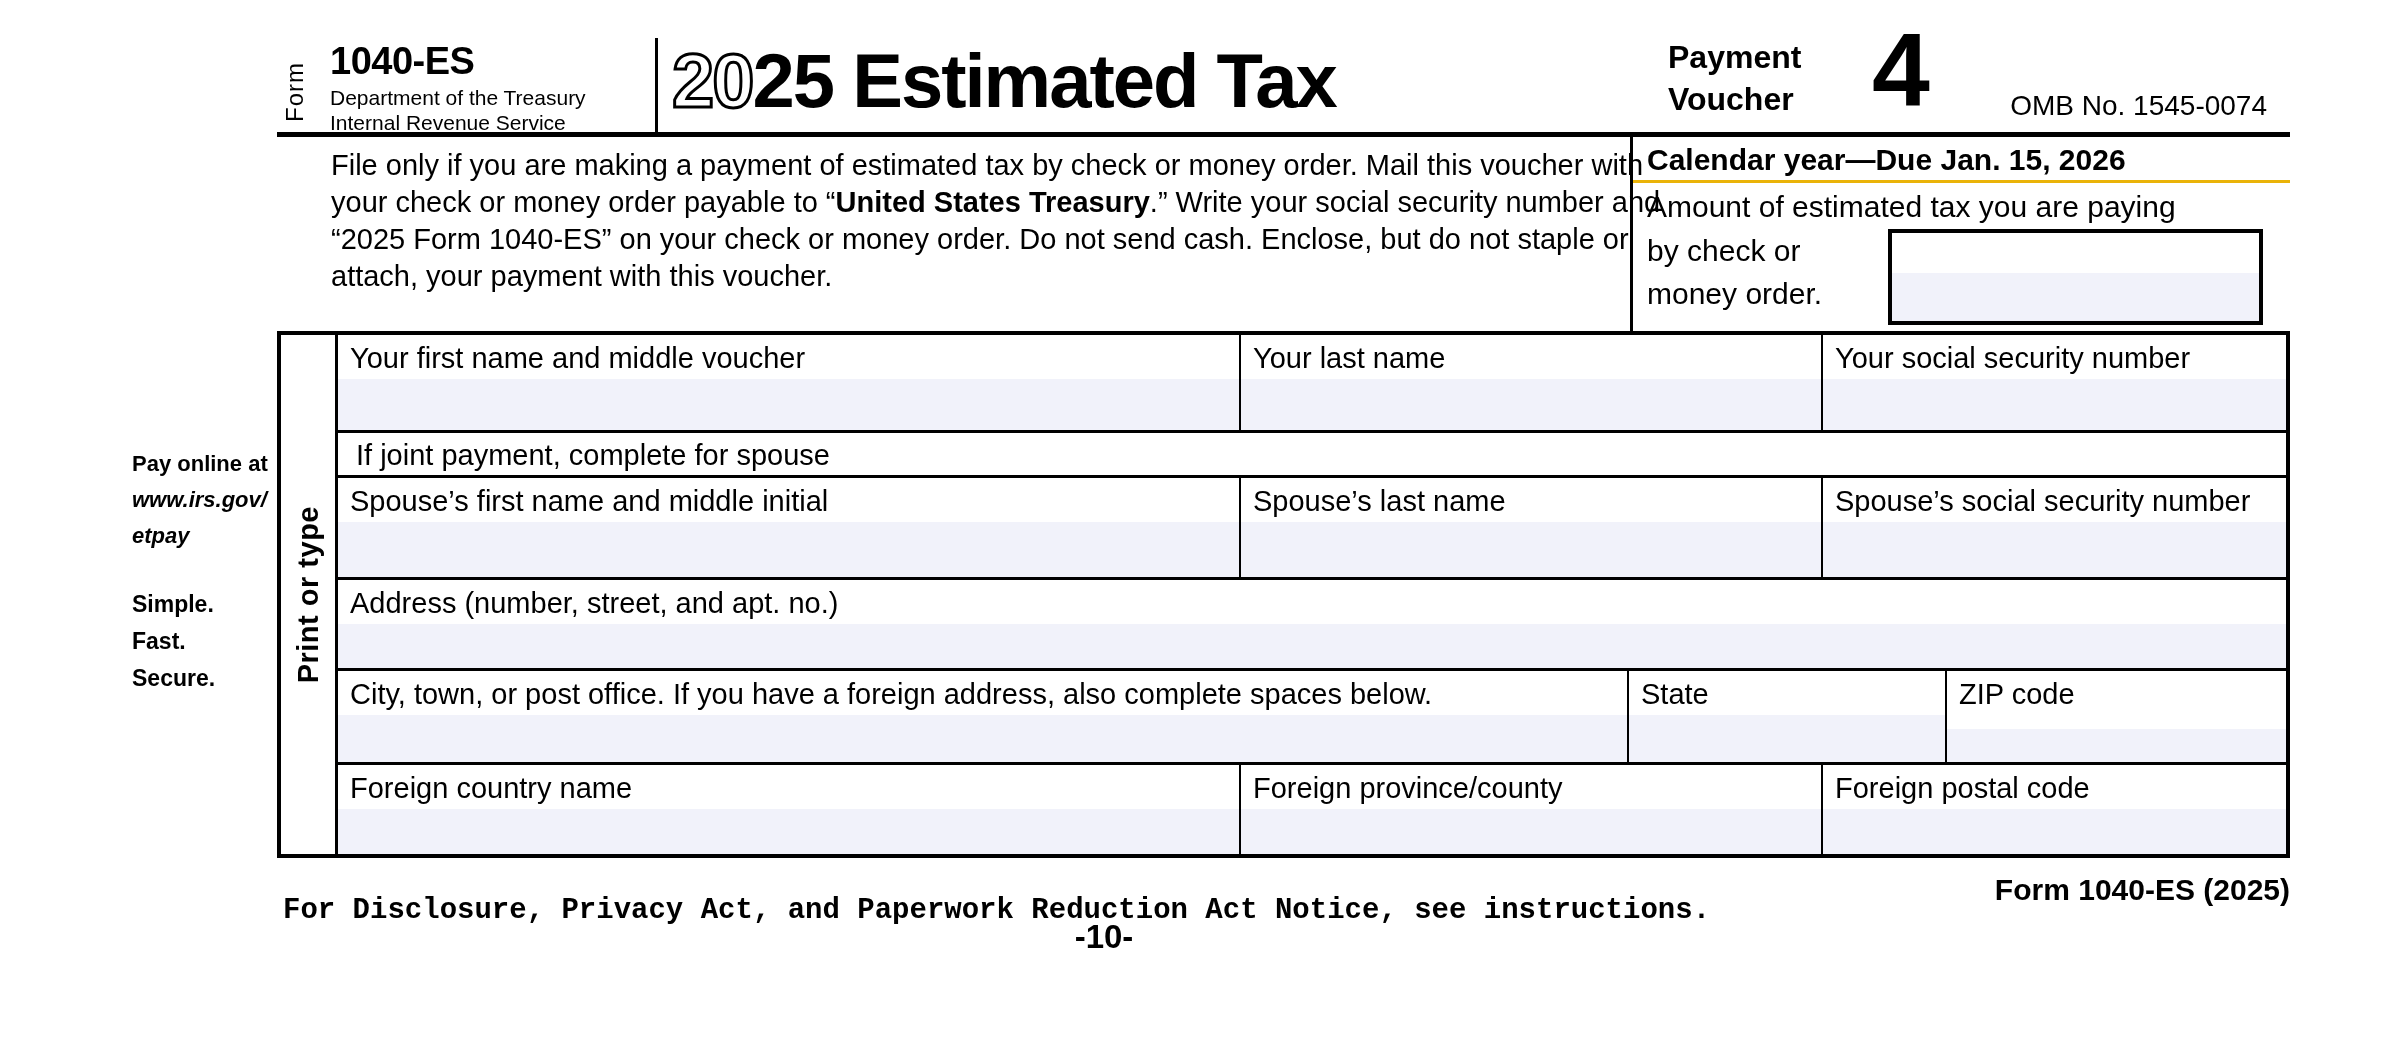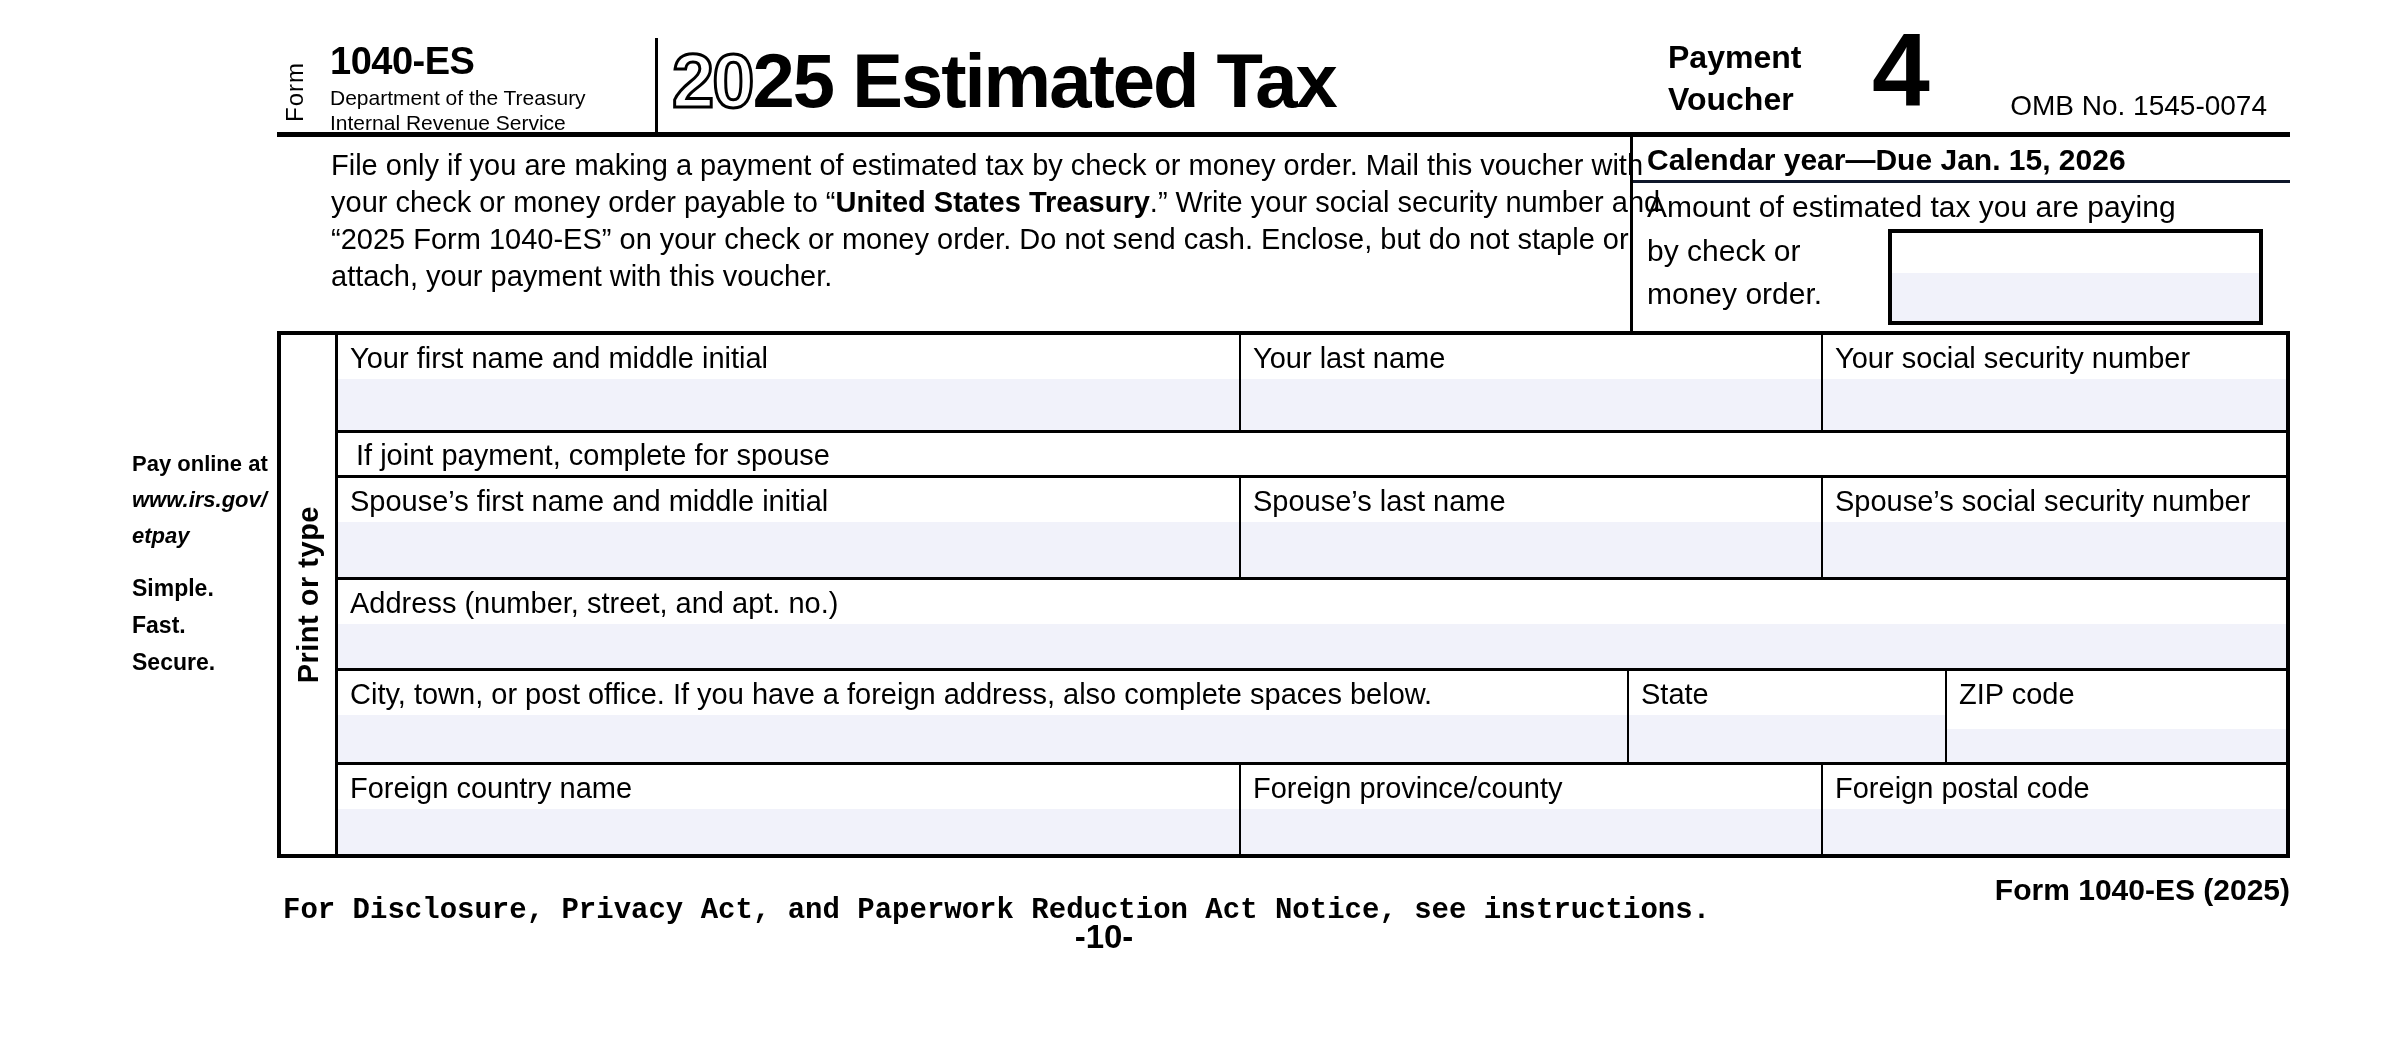--- a/index.html
+++ b/index.html
@@ -25,38 +25,38 @@
   .voucher-number { left:1872px; top:18px; font-size:104px; font-weight:bold; line-height:104px; }
   .omb { right:133px; top:90px; font-size:28px; }
   .header-rule { left:277px; top:132px; width:2013px; height:5px; background:#000; }
 
   
   .instructions { left:283px; top:147px; width:1335px; font-size:29px; line-height:37px;margin-left:48px; }
 
   
   .panel { left:1630px; top:137px; width:660px; height:194px; border-left:3px solid #000; }
   .panel-calendar {
-    height:46px; border-bottom:3px solid #0f172a; font-weight:bold; font-size:30px;
+    height:46px; border-bottom:3px solid #eab308; font-weight:bold; font-size:30px;
     line-height:46px; padding-left:14px; white-space:nowrap;
   }
   .panel-amount { position:relative; height:145px; font-size:30px; }
   .amt-l1 { position:absolute; left:14px; top:7px; white-space:nowrap; }
   .amt-l2 { position:absolute; left:14px; top:51px; }
   .amt-l3 { position:absolute; left:14px; top:94px; }
   .amount-input {
     position:absolute; left:255px; top:46px; width:375px; height:96px;
     border:4px solid #000;
     background:linear-gradient(to bottom, #ffffff 0%, #ffffff 46%, #f1f2fa 46%, #f1f2fa 100%);
     font-family:inherit; font-size:30px; padding:0 10px; outline:none;
   }
 
   
   .sidebar { left:132px; top:446px; width:150px; font-size:22px; font-weight:bold; line-height:36px; }
   .sidebar .it { font-style:italic; }
-  .sidebar-tagline { margin-top:16px; font-size:23px; line-height:37px; }
+  .sidebar-tagline { margin-top:32px; font-size:23px; line-height:37px; }
 
   
   .form-table {
     left:277px; top:331px; width:2013px; height:527px;
     border:4px solid #000; display:flex; background:#fff;
   }
   .print-col { width:57px; border-right:3px solid #000; display:flex; align-items:center; justify-content:center; }
   .print-col span {
     writing-mode:vertical-rl; transform:rotate(180deg);
     font-weight:bold; font-size:29px; letter-spacing:0.5px; white-space:nowrap;
@@ -131,21 +131,21 @@
   </div>
 
   <div class="abs form-table">
     <div class="print-col">
       <span>Print or type</span>
     </div>
     <div class="rows">
 
       <div class="trow row-name">
         <div class="tcell c-first">
-          <div class="tcell-label">Your first name and middle initial</div>
+          <div class="tcell-label">Your first name and middle voucher</div>
           <input style="">
         </div>
         <div class="tcell c-last">
           <div class="tcell-label">Your last name</div>
           <input style="">
         </div>
         <div class="tcell c-ssn">
           <div class="tcell-label">Your social security number</div>
           <input style="">
         </div>

